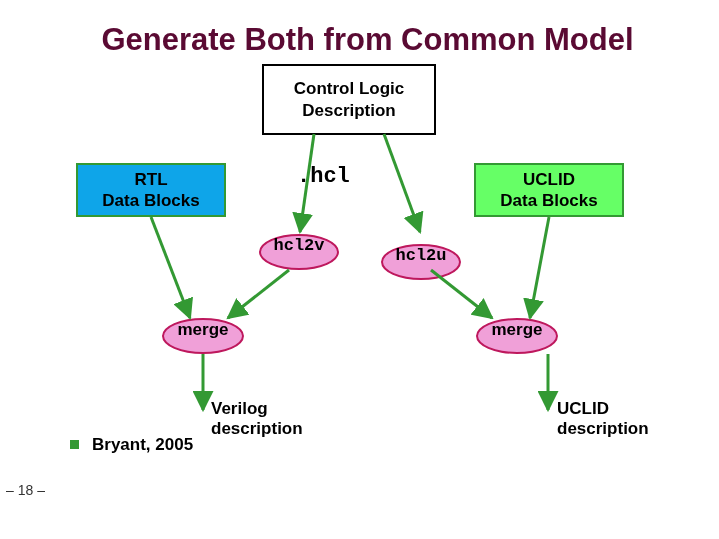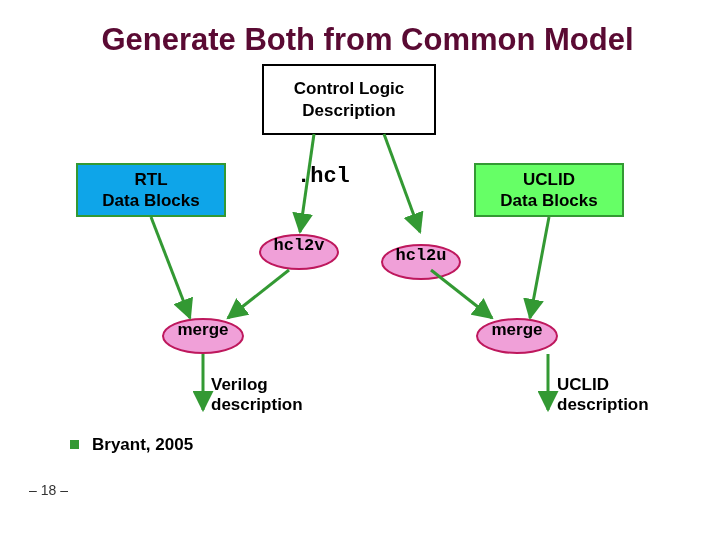--- a/index.html
+++ b/index.html
@@ -58,20 +58,21 @@
     font-family: "Courier New", monospace;
     font-weight: bold;
     font-size: 22px;
     color: #000;
   }
   .outlabel {
     position: absolute;
     font-size: 17px;
     font-weight: bold;
     color: #000;
+    margin-top: 24px;
   }
   svg.arrows {
     position: absolute;
     top: 0; left: 0;
     width: 719px; height: 539px;
     pointer-events: none;
   }
   .bullets {
     position: absolute;
     left: 70px;
@@ -95,21 +96,20 @@
     width: 9px;
     height: 9px;
     background: #339933;
   }
   .slidenum {
     position: absolute;
     left: 6px;
     top: 482px;
     font-size: 14px;
     color: #333;
-    margin-left: 23px;
   }
 </style>
 </head>
 <body>
 
 <div class="title">Generate Both from Common Model</div>
 
 <div class="box white" style="left:262px; top:64px; width:174px; height:71px;">
   <div class="label">Control Logic</div>
   <div class="label">Description</div>

